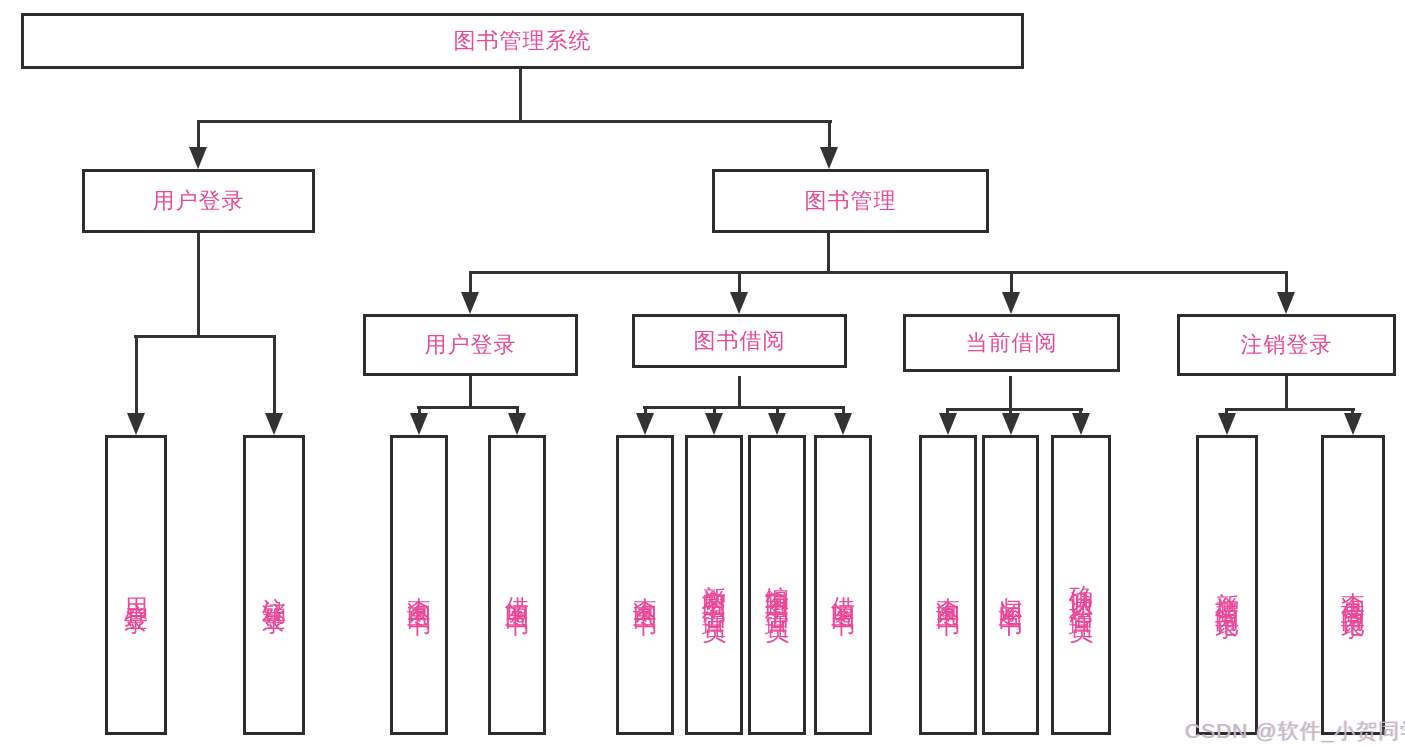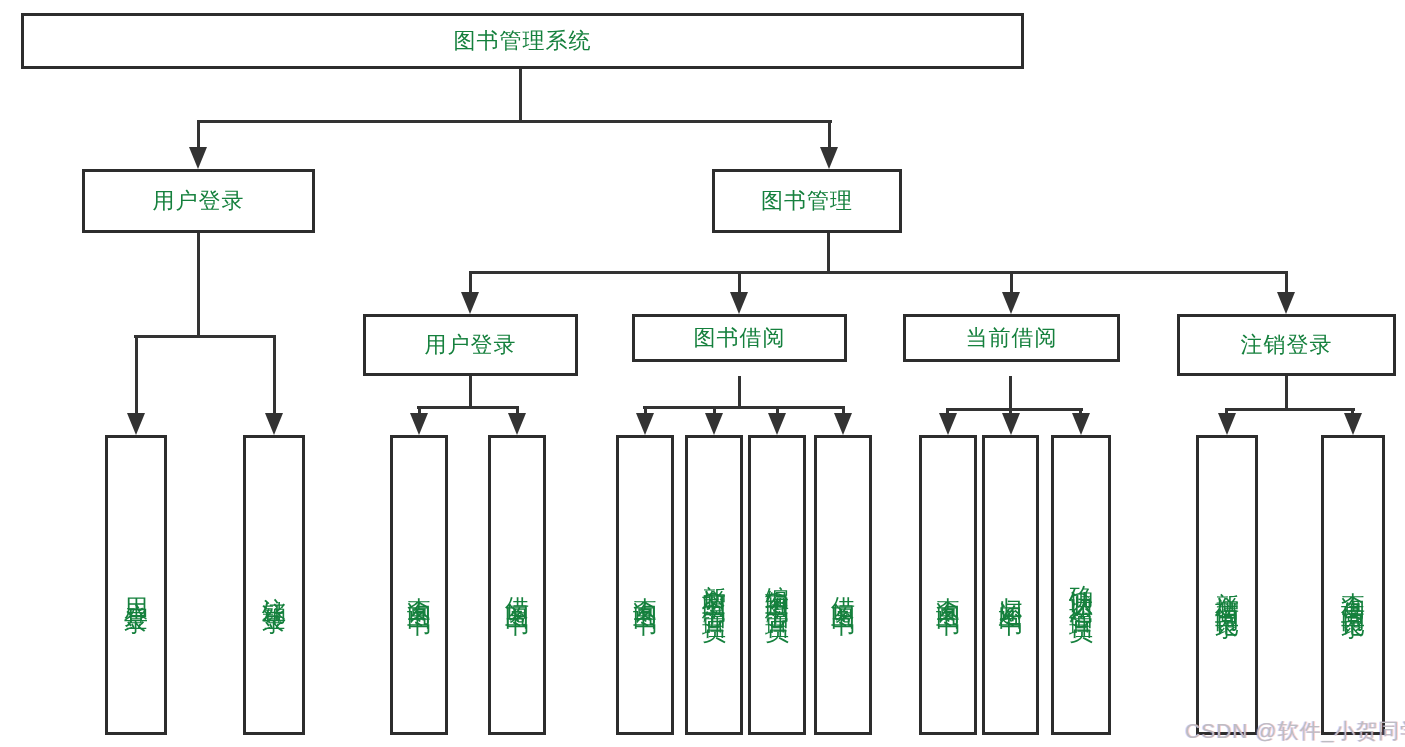--- a/index.html
+++ b/index.html
@@ -8,21 +8,21 @@
     width:1405px;height:747px;
     background:#ffffff;
     font-family:"Liberation Sans", sans-serif;
     overflow:hidden;
   }
   .box{
     position:absolute;
     box-sizing:border-box;
     background:#ffffff;
     border:3px solid #2d2d2d;
-    color:#15803d;
+    color:#ec4899;
     display:flex;
     align-items:center;
     justify-content:center;
     font-size:22px;
     letter-spacing:1px;
     z-index:2;
   }
   .vbox{
     writing-mode:vertical-rl;
     text-orientation:mixed;
@@ -58,43 +58,43 @@
   <div class="box" style="left:21px;top:13px;width:1003px;height:56px;">图书管理系统</div>
 
   <div class="vline" style="left:519px;top:69px;height:54px;"></div>
   <div class="hline" style="left:197px;top:120px;width:635px;"></div>
   <div class="vline" style="left:197px;top:120px;height:30px;"></div>
   <div class="vline" style="left:828px;top:120px;height:30px;"></div>
   <div class="arrow" style="left:189px;top:147px;"></div>
   <div class="arrow" style="left:820px;top:147px;"></div>
 
   <div class="box" style="left:82px;top:169px;width:233px;height:64px;">用户登录</div>
-  <div class="box" style="left:712px;top:169px;width:190px;height:64px;">图书管理</div>
+  <div class="box" style="left:712px;top:169px;width:277px;height:64px;">图书管理</div>
 
   <div class="vline" style="left:197px;top:233px;height:105px;"></div>
   <div class="hline" style="left:134px;top:335px;width:142px;"></div>
   <div class="vline" style="left:135px;top:335px;height:82px;"></div>
   <div class="vline" style="left:273px;top:335px;height:82px;"></div>
   <div class="arrow" style="left:127px;top:413px;"></div>
   <div class="arrow" style="left:265px;top:413px;"></div>
 
   <div class="vline" style="left:827px;top:233px;height:41px;"></div>
   <div class="hline" style="left:469px;top:271px;width:819px;"></div>
   <div class="vline" style="left:469px;top:271px;height:24px;"></div>
   <div class="vline" style="left:738px;top:271px;height:24px;"></div>
   <div class="vline" style="left:1010px;top:271px;height:24px;"></div>
   <div class="vline" style="left:1285px;top:271px;height:24px;"></div>
   <div class="arrow" style="left:461px;top:292px;"></div>
   <div class="arrow" style="left:730px;top:292px;"></div>
   <div class="arrow" style="left:1002px;top:292px;"></div>
   <div class="arrow" style="left:1277px;top:292px;"></div>
 
   <div class="box" style="left:363px;top:314px;width:215px;height:62px;">用户登录</div>
-  <div class="box" style="left:632px;top:314px;width:215px;height:48px;">图书借阅</div>
-  <div class="box" style="left:903px;top:314px;width:217px;height:48px;">当前借阅</div>
+  <div class="box" style="left:632px;top:314px;width:215px;height:54px;">图书借阅</div>
+  <div class="box" style="left:903px;top:314px;width:217px;height:58px;">当前借阅</div>
   <div class="box" style="left:1177px;top:314px;width:219px;height:62px;">注销登录</div>
 
   <div class="vline" style="left:469px;top:376px;height:33px;"></div>
   <div class="hline" style="left:417px;top:406px;width:102px;"></div>
   <div class="vline" style="left:418px;top:406px;height:10px;"></div>
   <div class="vline" style="left:516px;top:406px;height:10px;"></div>
   <div class="arrow" style="left:410px;top:413px;"></div>
   <div class="arrow" style="left:508px;top:413px;"></div>
 
   <div class="vline" style="left:738px;top:376px;height:33px;"></div>

